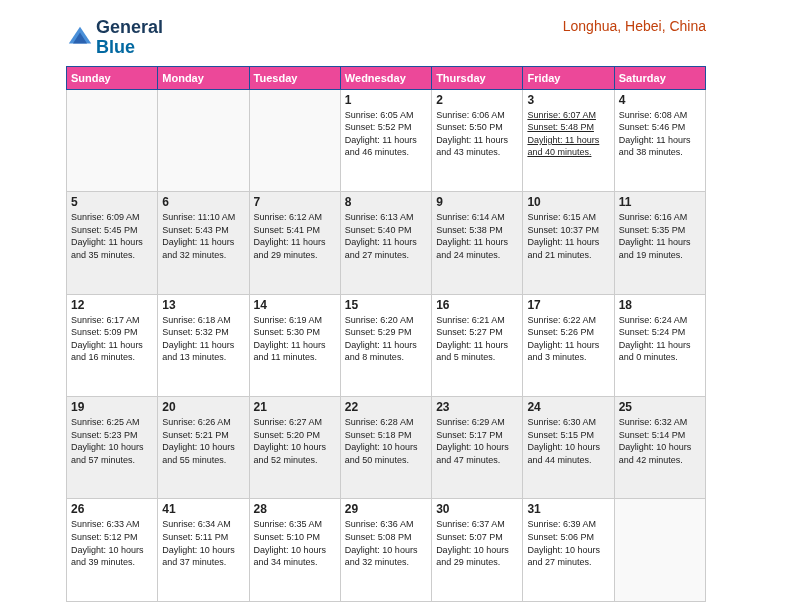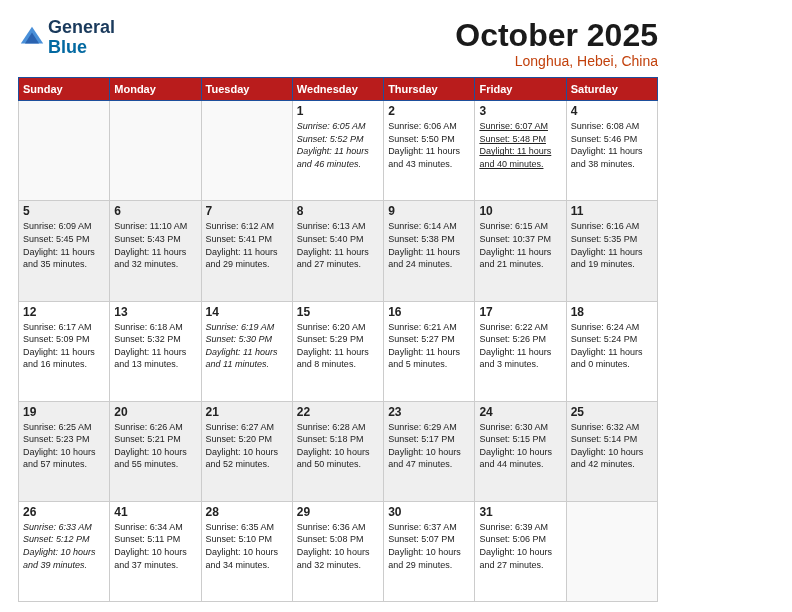--- a/index.html
+++ b/index.html
@@ -9,20 +9,21 @@
       width: 792px;
       height: 612px;
       overflow: hidden;
     }
     .page {
       width: 672px;
       height: 612px;
       padding: 18px 14px 10px 18px;
       display: flex;
       flex-direction: column;
+      margin-left: 48px;
     }
     .header {
       display: flex;
       align-items: flex-start;
       justify-content: space-between;
       margin-bottom: 8px;
     }
     .logo {
       display: flex;
       align-items: center;
@@ -55,21 +56,21 @@
       color: #c2410c;
     }
     .calendar {
       flex: 1;
       border: 1px solid #ccc;
       border-collapse: collapse;
       width: 100%;
       table-layout: fixed;
     }
     .calendar th {
-      background-color: #b91c1c;
+      background-color: #ec4899;
       color: #fff;
       font-size: 11px;
       font-weight: bold;
       padding: 5px 4px;
       text-align: left;
       border: 1px solid #1e4f9c;
     }
     .calendar td {
       border: 1px solid #ccc;
       vertical-align: top;
@@ -105,21 +106,20 @@
       <svg class="logo-icon" viewBox="0 0 40 40">
         <polygon points="20,4 36,28 4,28" fill="#4a90d9"></polygon>
         <polygon points="20,12 30,28 10,28" fill="#2a62b0"></polygon>
       </svg>
       <div class="logo-text">
         <div>General</div>
         <div><span>Blue</span></div>
       </div>
     </div>
     <div class="title-area">
-      <div class="month-title">October 2025</div>
       <div class="location">Longhua, Hebei, China</div>
     </div>
   </div>
 
   <table class="calendar">
     <thead>
       <tr>
       <th>Sunday</th>
           <th>Monday</th>
           <th>Tuesday</th>
@@ -129,21 +129,21 @@
           <th>Saturday</th>
         </tr>
     </thead>
     <tbody id="calendar-body">
     <tr>
           <td class="empty"></td>
           <td class="empty"></td>
           <td class="empty"></td>
           <td>
             <div class="day-number">1</div>
-            <div class="day-info" style="white-space: pre-line; font-style: italic;">Sunrise: 6:05 AM
+            <div class="day-info" style="white-space: pre-line;">Sunrise: 6:05 AM
 Sunset: 5:52 PM
 Daylight: 11 hours
 and 46 minutes.</div>
           </td>
           <td>
             <div class="day-number">2</div>
             <div class="day-info" style="white-space: pre-line;">Sunrise: 6:06 AM
 Sunset: 5:50 PM
 Daylight: 11 hours
 and 43 minutes.</div>
@@ -224,21 +224,21 @@
           </td>
           <td>
             <div class="day-number">13</div>
             <div class="day-info" style="white-space: pre-line;">Sunrise: 6:18 AM
 Sunset: 5:32 PM
 Daylight: 11 hours
 and 13 minutes.</div>
           </td>
           <td>
             <div class="day-number">14</div>
-            <div class="day-info" style="white-space: pre-line; font-style: italic;">Sunrise: 6:19 AM
+            <div class="day-info" style="white-space: pre-line;">Sunrise: 6:19 AM
 Sunset: 5:30 PM
 Daylight: 11 hours
 and 11 minutes.</div>
           </td>
           <td>
             <div class="day-number">15</div>
             <div class="day-info" style="white-space: pre-line;">Sunrise: 6:20 AM
 Sunset: 5:29 PM
 Daylight: 11 hours
 and 8 minutes.</div>
@@ -312,21 +312,21 @@
             <div class="day-number">25</div>
             <div class="day-info" style="white-space: pre-line;">Sunrise: 6:32 AM
 Sunset: 5:14 PM
 Daylight: 10 hours
 and 42 minutes.</div>
           </td>
         </tr>
         <tr>
           <td>
             <div class="day-number">26</div>
-            <div class="day-info" style="white-space: pre-line; font-style: italic;">Sunrise: 6:33 AM
+            <div class="day-info" style="white-space: pre-line;">Sunrise: 6:33 AM
 Sunset: 5:12 PM
 Daylight: 10 hours
 and 39 minutes.</div>
           </td>
           <td>
             <div class="day-number">41</div>
             <div class="day-info" style="white-space: pre-line;">Sunrise: 6:34 AM
 Sunset: 5:11 PM
 Daylight: 10 hours
 and 37 minutes.</div>

